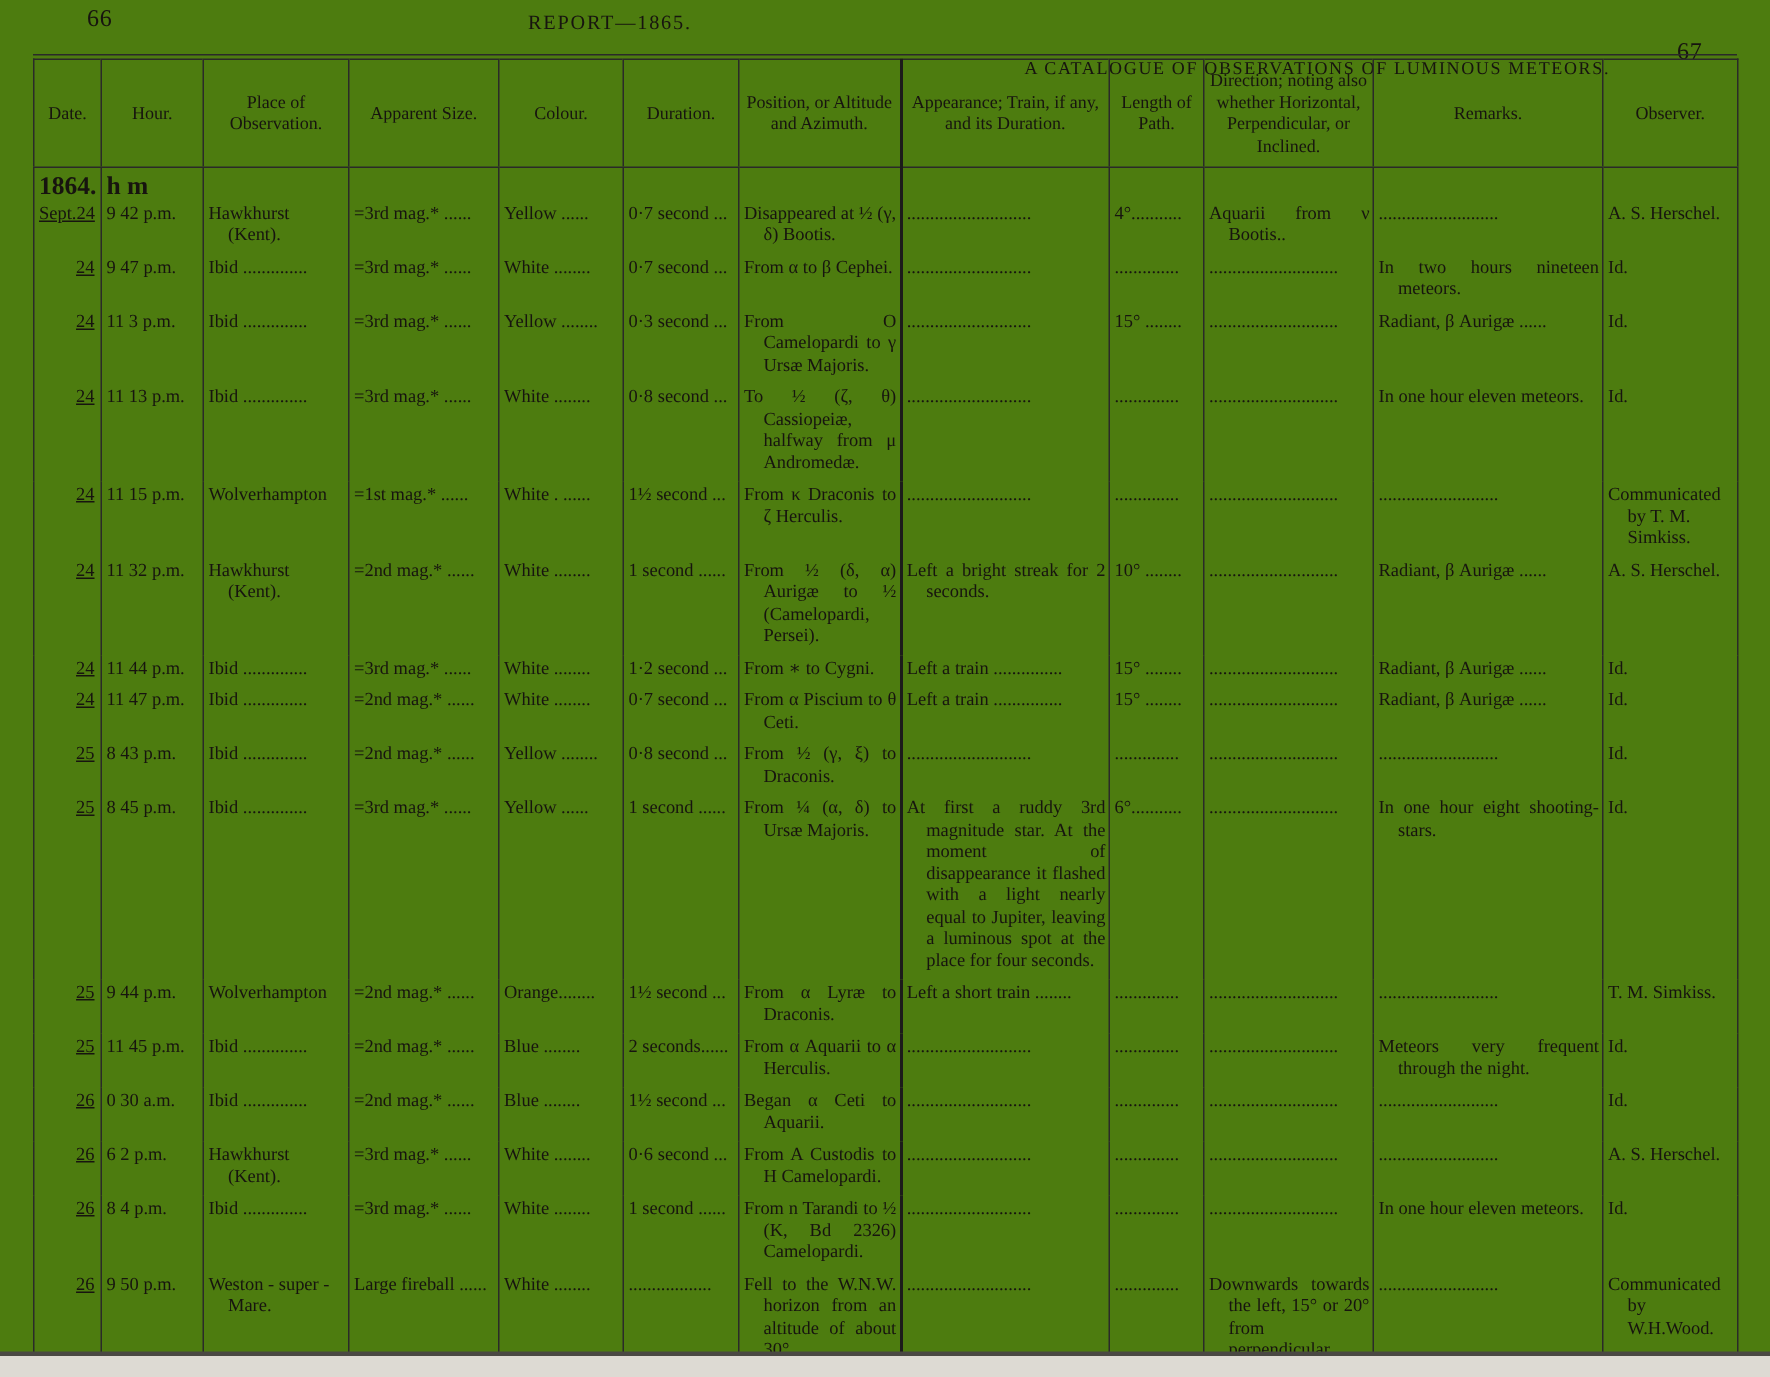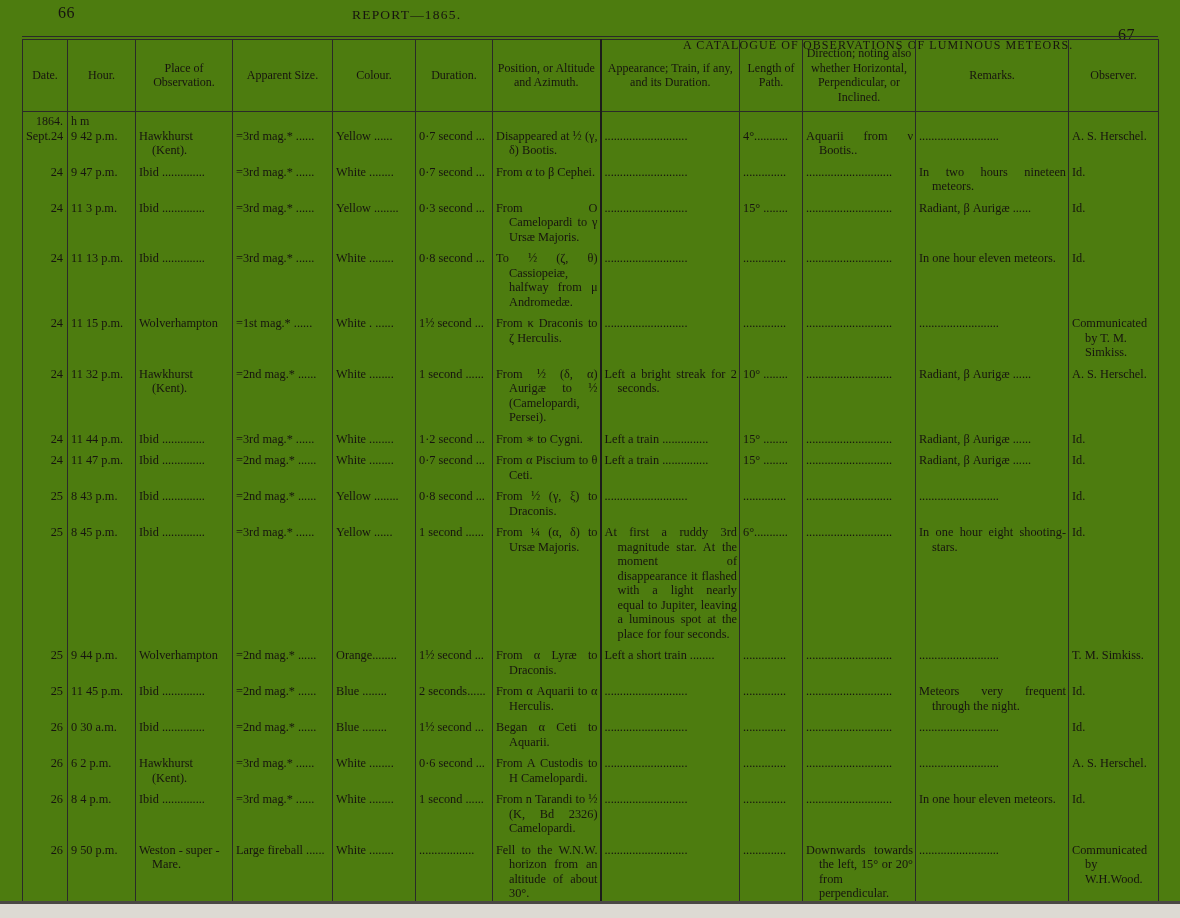--- a/index.html
+++ b/index.html
@@ -37,24 +37,24 @@
     padding:6px 3px;border-left:1px solid #2a2a28;
     border-bottom:1px solid #2a2a28;
   }
   td{
     font-size:12.3px;line-height:1.18;vertical-align:top;
     padding:1px 2px 4px 3px;border-left:1px solid #2a2a28;
     overflow:hidden;
   }
   th:first-child,td:first-child{border-left:none;}
   .seam{border-left:2px solid #1c1c1a !important;}
-  td.right{text-align:right;padding-right:4px;}
+  td.right{text-align:right;padding-right:4px;text-decoration:underline;}
   td.hang{padding-left:16px;text-indent:-13px;}
   td.j{text-align:justify;}
-  tr.year-row td{padding-top:2px;padding-bottom:0;font-size:12px;border-left:1px solid #2a2a28;}
+  tr.year-row td{padding-top:2px;padding-bottom:0;font-size:17px;border-left:1px solid #2a2a28;font-weight:bold;}
   tr.year-row td:first-child{border-left:none;text-align:right;padding-right:4px;}
   tbody tr td{padding-bottom:6px;}
   
   .bottom-rule{
     position:absolute;left:0;top:901px;width:1180px;height:3px;
     background:#4a4843;
   }
   .bottom-strip{
     position:absolute;left:0;top:904px;width:1180px;height:14px;
     background:#dddad3;

